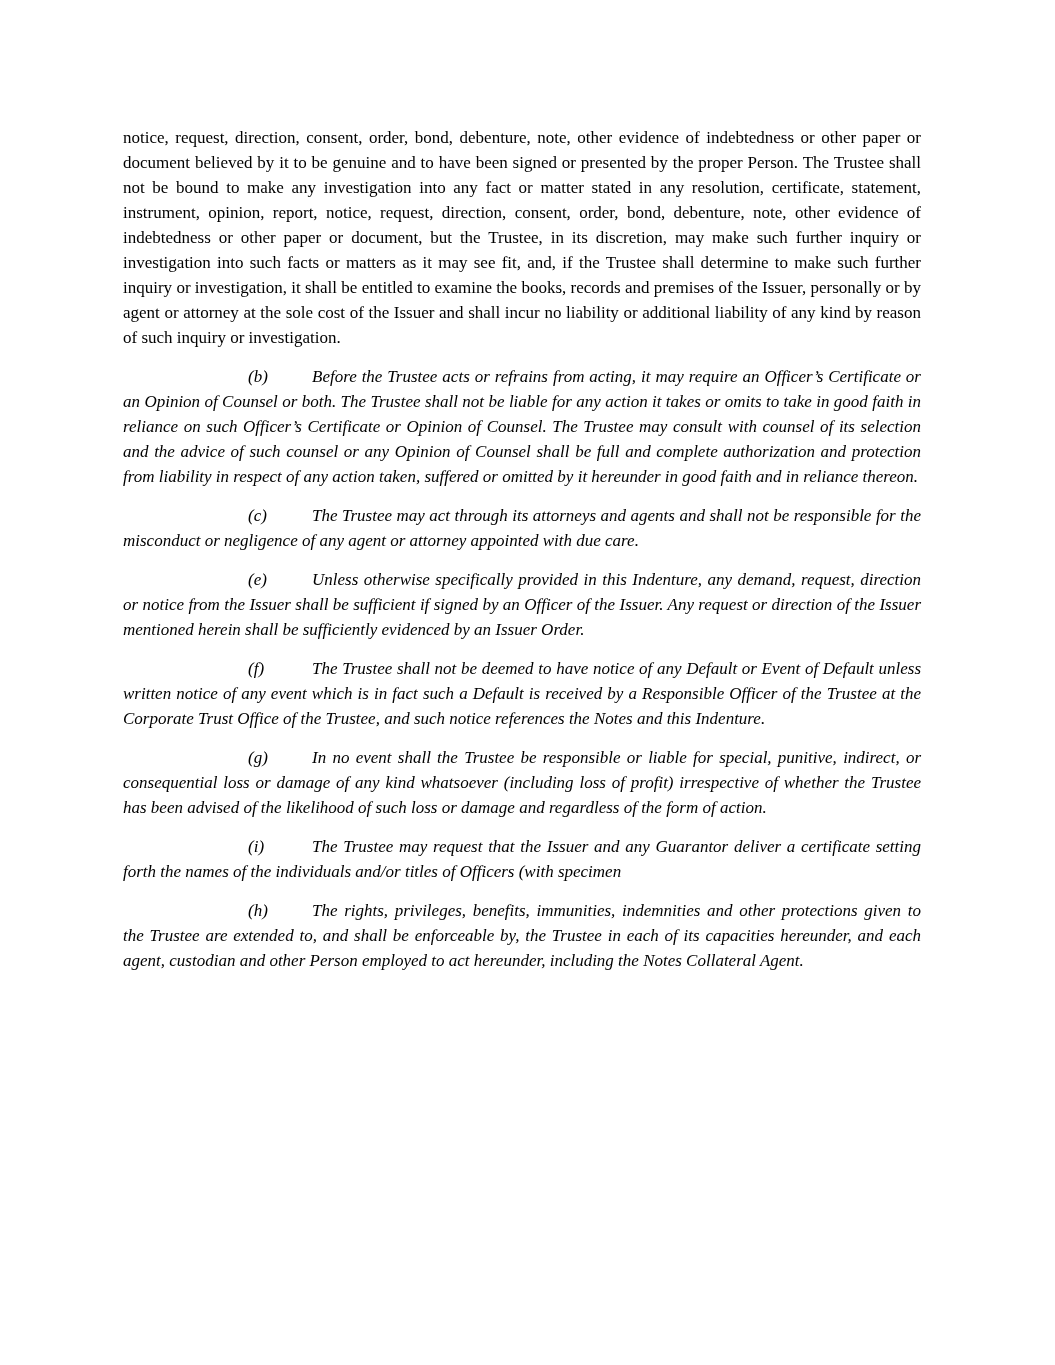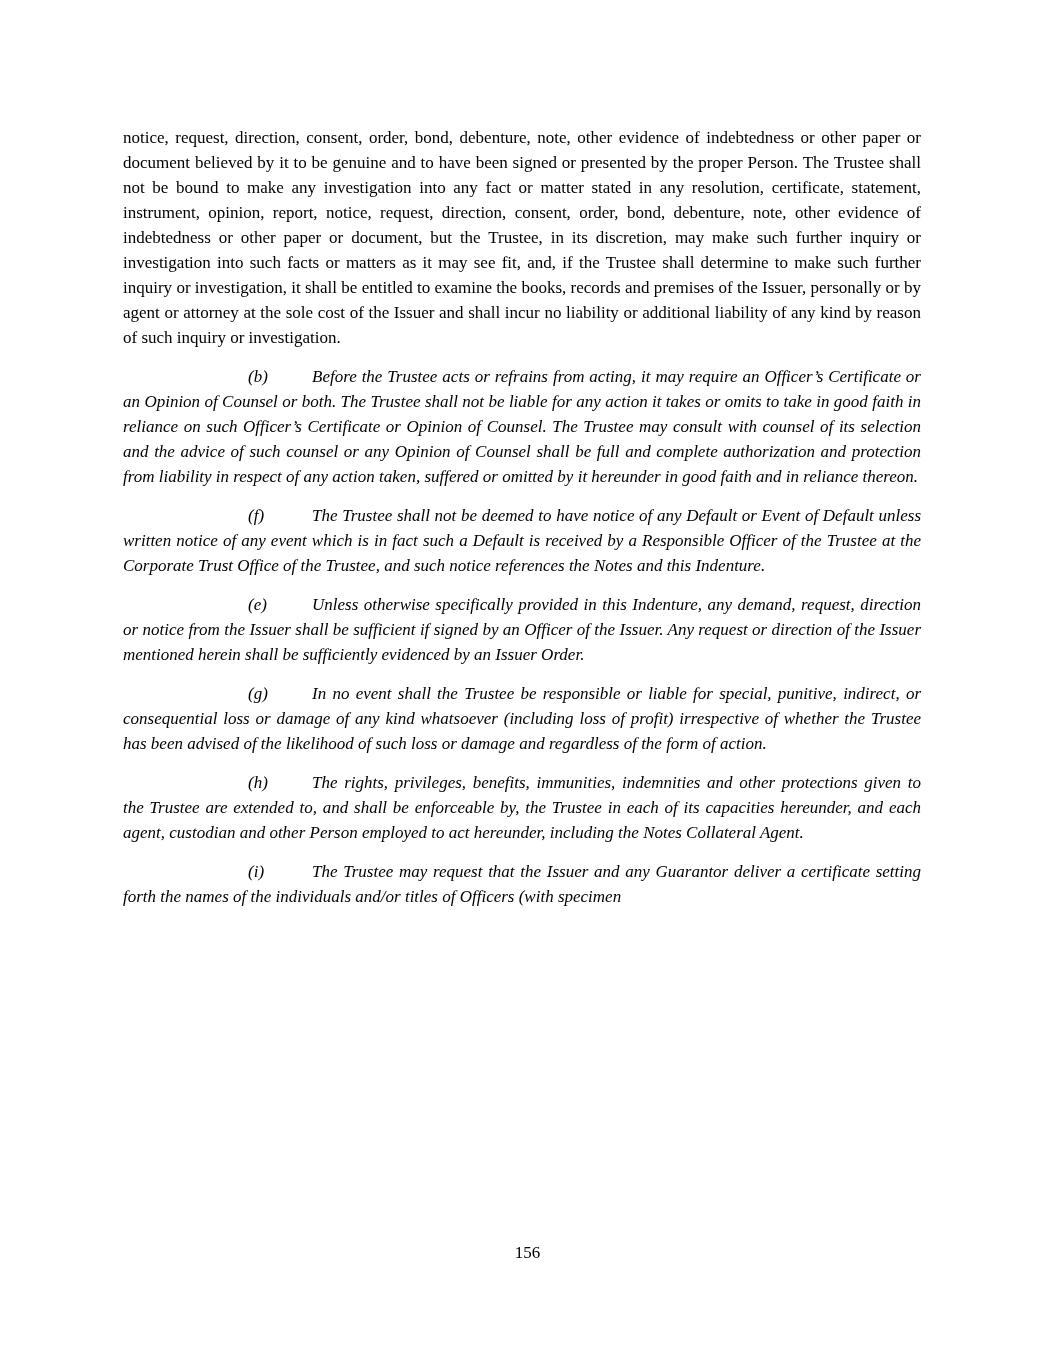--- a/index.html
+++ b/index.html
@@ -51,26 +51,26 @@
 </style>
 </head>
 <body>
 
 <div class="page">
   <div id="paragraphs">
   <p class="para"><span class="text">notice, request, direction, consent, order, bond, debenture, note, other evidence of indebtedness or other paper or document believed by it to be genuine and to have been signed or presented by the proper Person. The Trustee shall not be bound to make any investigation into any fact or matter stated in any resolution, certificate, statement, instrument, opinion, report, notice, request, direction, consent, order, bond, debenture, note, other evidence of indebtedness or other paper or document, but the Trustee, in its discretion, may make such further inquiry or investigation into such facts or matters as it may see fit, and, if the Trustee shall determine to make such further inquiry or investigation, it shall be entitled to examine the books, records and premises of the Issuer, personally or by agent or attorney at the sole cost of the Issuer and shall incur no liability or additional liability of any kind by reason of such inquiry or investigation.</span></p>
 
   <p class="para indented"><span class="label">(b)</span><span class="text">Before the Trustee acts or refrains from acting, it may require an Officer’s Certificate or an Opinion of Counsel or both. The Trustee shall not be liable for any action it takes or omits to take in good faith in reliance on such Officer’s Certificate or Opinion of Counsel. The Trustee may consult with counsel of its selection and the advice of such counsel or any Opinion of Counsel shall be full and complete authorization and protection from liability in respect of any action taken, suffered or omitted by it hereunder in good faith and in reliance thereon.</span></p>
 
+  <p class="para indented"><span class="label">(c)</span><span class="text">The Trustee may act through its attorneys and agents and shall not be responsible for the misconduct or negligence of any agent or attorney appointed with due care.</span></p>
 
+
+  <p class="para indented"><span class="label">(e)</span><span class="text">Unless otherwise specifically provided in this Indenture, any demand, request, direction or notice from the Issuer shall be sufficient if signed by an Officer of the Issuer. Any request or direction of the Issuer mentioned herein shall be sufficiently evidenced by an Issuer Order.</span></p>
 
   <p class="para indented"><span class="label">(f)</span><span class="text">The Trustee shall not be deemed to have notice of any Default or Event of Default unless written notice of any event which is in fact such a Default is received by a Responsible Officer of the Trustee at the Corporate Trust Office of the Trustee, and such notice references the Notes and this Indenture.</span></p>
 
-  <p class="para indented"><span class="label">(e)</span><span class="text">Unless otherwise specifically provided in this Indenture, any demand, request, direction or notice from the Issuer shall be sufficient if signed by an Officer of the Issuer. Any request or direction of the Issuer mentioned herein shall be sufficiently evidenced by an Issuer Order.</span></p>
-
   <p class="para indented"><span class="label">(g)</span><span class="text">In no event shall the Trustee be responsible or liable for special, punitive, indirect, or consequential loss or damage of any kind whatsoever (including loss of profit) irrespective of whether the Trustee has been advised of the likelihood of such loss or damage and regardless of the form of action.</span></p>
 
+  <p class="para indented"><span class="label">(i)</span><span class="text">The Trustee may request that the Issuer and any Guarantor deliver a certificate setting forth the names of the individuals and/or titles of Officers (with specimen</span></p>
+
   <p class="para indented"><span class="label">(h)</span><span class="text">The rights, privileges, benefits, immunities, indemnities and other protections given to the Trustee are extended to, and shall be enforceable by, the Trustee in each of its capacities hereunder, and each agent, custodian and other Person employed to act hereunder, including the Notes Collateral Agent.</span></p>
-
-  <p class="para indented"><span class="label">(i)</span><span class="text">The Trustee may request that the Issuer and any Guarantor deliver a certificate setting forth the names of the individuals and/or titles of Officers (with specimen</span></p>
 </div>
-  <div class="page-number">156</div>
 </div>
 
 </body></html>

